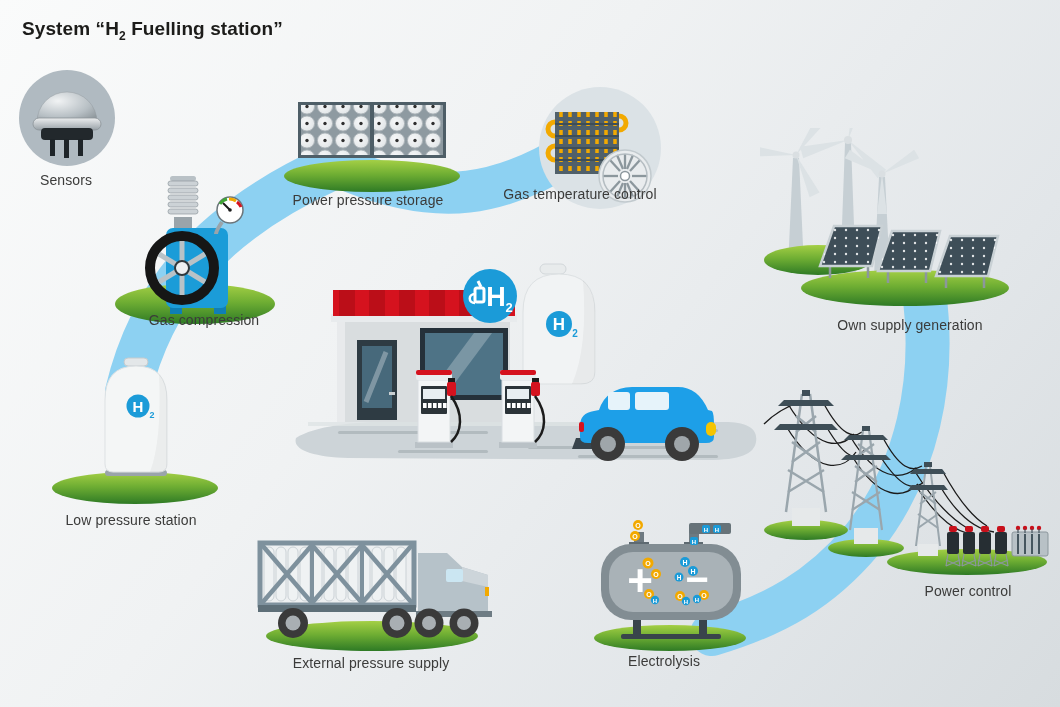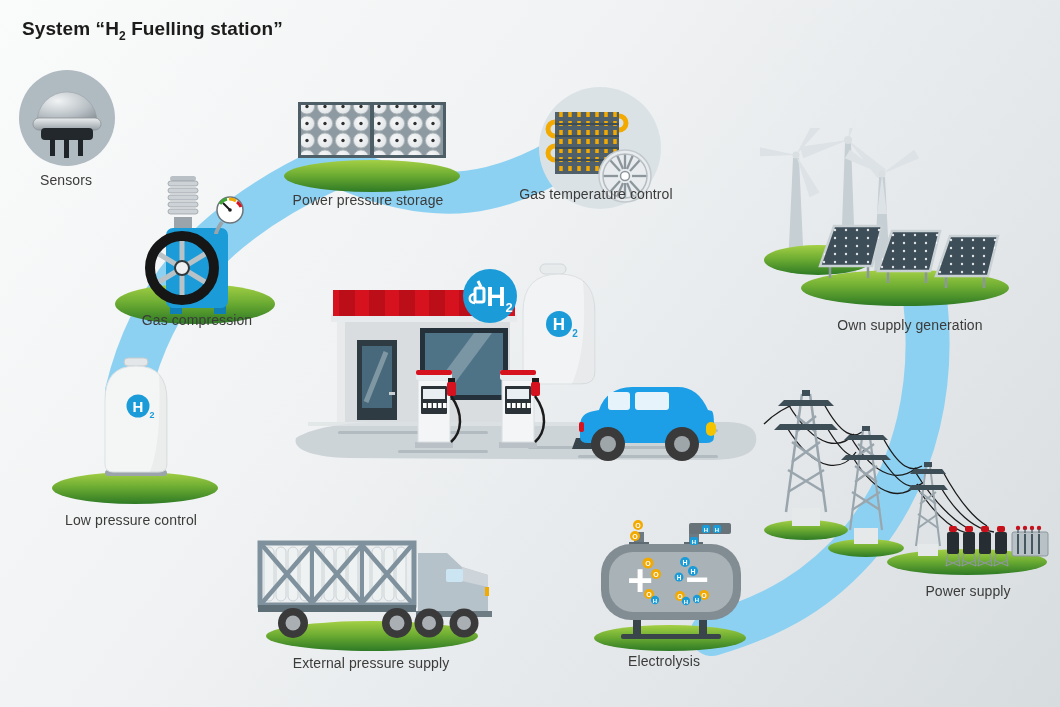--- a/index.html
+++ b/index.html
@@ -111,21 +111,21 @@
             <line x1="72" y1="96" x2="95" y2="82"></line>
           <line x1="72" y1="96" x2="95" y2="110"></line>
             <line x1="72" y1="96" x2="72" y2="123"></line>
           <line x1="72" y1="96" x2="49" y2="110"></line>
             <line x1="72" y1="96" x2="49" y2="82"></line>
         </g>
         <circle cx="72" cy="96" r="7" fill="#edeff0" stroke="#30383c" stroke-width="2"></circle>
       </g>
     </svg>
   </div>
-  <div class="label" style="left:197px;top:312px">Gas compression</div>
+  <div class="label" style="left:204px;top:312px">Gas compression</div>
 
   <div class="node" style="left:280px;top:98px;width:184px;height:100px">
     <svg width="184" height="100" viewBox="0 0 184 100">
       <ellipse cx="92" cy="78" rx="88" ry="16" fill="url(#gGreen)"></ellipse>
       <rect x="18" y="4" width="148" height="56" fill="#4e5e67"></rect>
       <rect x="21" y="7" width="142" height="50" fill="#8e9aa1"></rect>
       <rect x="21" y="7" width="142" height="50" fill="url(#pCyl)"></rect>
       <rect x="90" y="4" width="4" height="56" fill="#4e5e67"></rect>
     </svg>
   </div>
@@ -169,21 +169,21 @@
           <line x1="88" y1="85" x2="82" y2="71"></line>
             <line x1="92" y1="99" x2="98" y2="113"></line>
           <line x1="92" y1="85" x2="98" y2="71"></line>
             <line x1="88" y1="99" x2="82" y2="113"></line>
         </g>
         <circle cx="90" cy="92" r="22" fill="none" stroke="#b5bdc2" stroke-width="1.5"></circle>
         <circle cx="90" cy="92" r="4.5" fill="#ffffff" stroke="#8c979d" stroke-width="1.5"></circle>
       </g>
     </svg>
   </div>
-  <div class="label" style="left:596px;top:186px">Gas temperature control</div>
+  <div class="label" style="left:580px;top:186px">Gas temperature control</div>
 
   <div class="node" style="left:760px;top:128px;width:250px;height:200px">
     <svg width="250" height="200" viewBox="0 0 250 200">
       <g>
         <polygon points="85,15 91,15 96,152 80,152" fill="#c6cfd4"></polygon>
         <g transform="translate(88,12)" fill="#dce2e5">
           <path d="M0,0 L6,-48 L-6,-48 Z" transform="rotate(15)"></path>
           <path d="M0,0 L6,-48 L-6,-48 Z" transform="rotate(135)"></path>
           <path d="M0,0 L6,-48 L-6,-48 Z" transform="rotate(255)"></path>
         </g>
@@ -314,21 +314,21 @@
           </g>
         <g stroke="#46565f" stroke-width="1.2">
             <line x1="256" y1="147" x2="256" y2="151"></line>
             <line x1="263" y1="147" x2="263" y2="151"></line>
             <line x1="270" y1="147" x2="270" y2="151"></line>
             <line x1="277" y1="147" x2="277" y2="151"></line>
           </g>
       </g>
     </svg>
   </div>
-  <div class="label" style="left:968px;top:583px">Power supply</div>
+  <div class="label" style="left:968px;top:583px">Power control</div>
 
   <div class="node" style="left:585px;top:518px;width:180px;height:142px">
     <svg width="180" height="142" viewBox="0 0 180 142">
       <ellipse cx="85" cy="120" rx="76" ry="13" fill="url(#gGreen)"></ellipse>
       <rect x="48" y="98" width="8" height="20" fill="#39444b"></rect>
       <rect x="114" y="98" width="8" height="20" fill="#39444b"></rect>
       <rect x="36" y="116" width="100" height="5" rx="2" fill="#39444b"></rect>
       <rect x="49" y="14" width="10" height="12" fill="#6e7a81"></rect>
       <rect x="44" y="24" width="20" height="5" fill="#5e6a71"></rect>
       <rect x="104" y="14" width="10" height="12" fill="#6e7a81"></rect>
@@ -445,21 +445,21 @@
       <rect x="74" y="8" width="24" height="8" rx="4" fill="#e3e7e9" stroke="#c5cbce"></rect>
       <path d="M55,50 Q55,16 86,16 Q117,16 117,50 L117,114 Q117,122 109,122 L63,122 Q55,122 55,114 Z" fill="#f4f6f6" stroke="#dde1e3" stroke-width="1"></path>
       <path d="M109,24 Q117,33 117,50 L117,114 Q117,122 109,122 L100,122 Q112,90 109,24 Z" fill="#1b1b1b" opacity="0.04"></path>
       <g>
         <circle cx="88" cy="56" r="11.5" fill="#1b9bd8"></circle>
         <text x="88" y="61.5" font-size="15" font-weight="bold" fill="#ffffff" text-anchor="middle">H</text>
         <text x="102" y="68" font-size="9" font-weight="bold" fill="#1b9bd8" text-anchor="middle">2</text>
       </g>
     </svg>
   </div>
-  <div class="label" style="left:131px;top:512px">Low pressure control</div>
+  <div class="label" style="left:131px;top:512px">Low pressure station</div>
 
   <div class="scene" style="left:278px;top:252px;width:490px;height:220px">
     <svg width="490" height="220" viewBox="0 0 490 220">
 
       <g>
         <path d="M18,186 C40,172 90,168 140,170 L450,170 C472,171 480,178 478,190 C476,202 462,208 430,208 L70,206 C36,205 14,198 18,186 Z" fill="#cdd4d8"></path>
         <rect x="30" y="170" width="380" height="4" fill="#dee3e5" opacity="0.8"></rect>
         <rect x="60" y="179" width="150" height="3" rx="1.5" fill="#b2bbbf"></rect>
         <rect x="330" y="177" width="110" height="3" rx="1.5" fill="#b2bbbf"></rect>
         <rect x="120" y="198" width="90" height="3" rx="1.5" fill="#b2bbbf"></rect>

